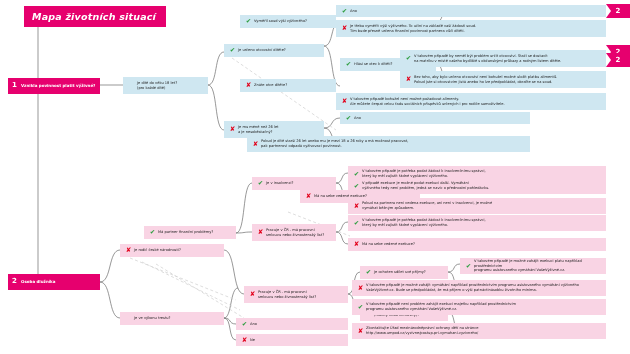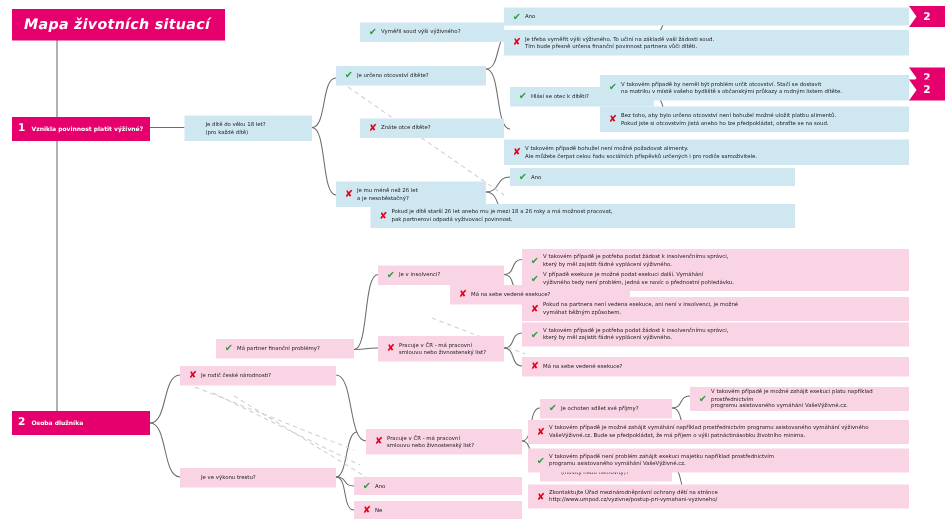--- a/index.html
+++ b/index.html
@@ -25,21 +25,21 @@
     flex:0 0 auto;width:9px;text-align:center;
     font-size:6.5px;line-height:1;font-weight:bold;
   }
   .node .txt{flex:1 1 auto;padding-left:1px;}
   .blue{background:#cfe7f1;}
   .pink{background:#f9d4e4;}
   .yes .mark{color:#2f9e41;}
   .no  .mark{color:#e2001a;}
   
   #title{
-    position:absolute;left:8px;top:6px;z-index:4;
+    position:absolute;left:24px;top:6px;z-index:4;
     background:#e6006e;color:#ffffff;
     font-size:9.5px;font-weight:bold;font-style:italic;
     padding:5px 10px 5px 8px;letter-spacing:.2px;
     white-space:nowrap;
   }
   
   .stage{
     position:absolute;z-index:3;background:#e6006e;color:#ffffff;
     display:flex;align-items:center;
     font-size:4px;font-weight:bold;line-height:1.3;

